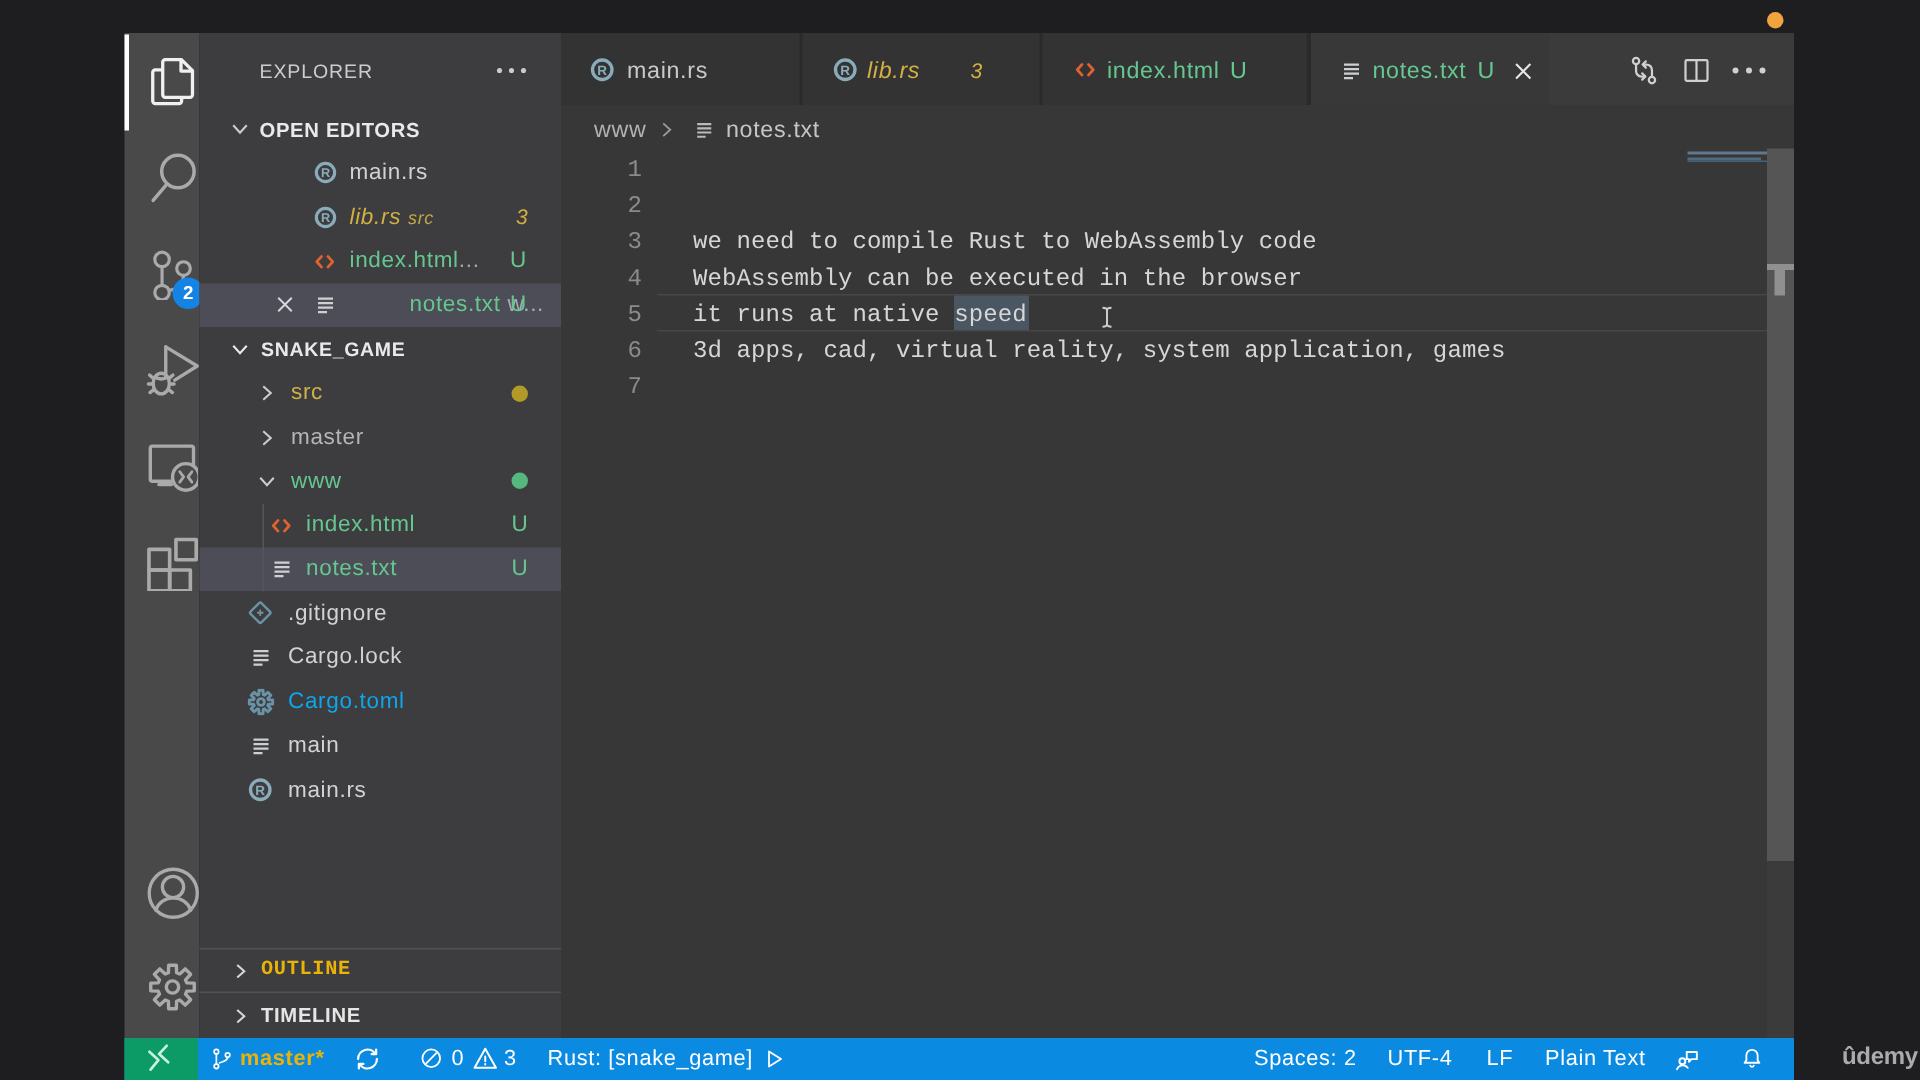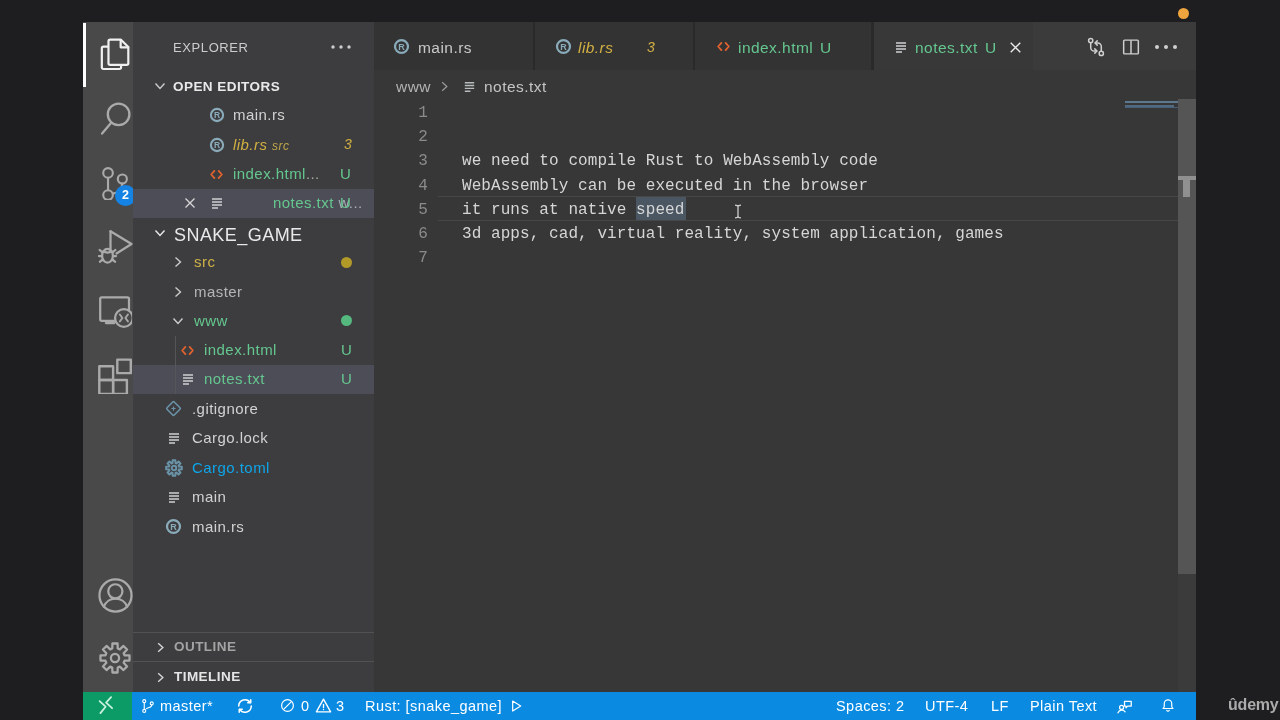--- a/index.html
+++ b/index.html
@@ -113,21 +113,21 @@
     </svg>
   <svg class="abs" style="left:209px;top:195px" width="16" height="16" viewBox="0 0 16 16" fill="none" stroke="#cdd0d2" stroke-width="1.5">
     <path d="M3 4h10M3 7h10M3 10h10M3 13h6"></path>
   </svg>
   <div class="row" style="left:233px;top:194px;font-size:15px;color:#65c78f;margin-left:40px;">notes.txt <span style="color:#a6adb3;">w...</span></div>
   <div class="row" style="left:340px;top:194px;font-size:15px;color:#65c78f;">U</div>
 
   <svg class="abs" style="left:152px;top:225px" width="16" height="16" viewBox="0 0 16 16" fill="none" stroke="#e9e9e9" stroke-width="1.4">
       <path d="M3.5 5.5L8 10.5l4.5-5"></path>
     </svg>
-  <div class="row" style="left:174px;top:225px;font-size:18px;font-weight:normal;color:#e9e9e9;">SNAKE_GAME</div>
+  <div class="row" style="left:174px;top:225px;font-size:13px;font-weight:bold;color:#e9e9e9;">SNAKE_GAME</div>
 
   <svg class="abs" style="left:170px;top:254px" width="16" height="16" viewBox="0 0 16 16" fill="none" stroke="#cccccc" stroke-width="1.4">
       <path d="M5.5 3.5l5 4.5-5 4.5"></path>
     </svg>
   <div class="row" style="left:194px;top:253px;font-size:15px;color:#cdb247;">src</div>
   <div class="abs" style="left:341px;top:257px;width:11px;height:11px;border-radius:50%;background:#b29a28;"></div>
 
   <svg class="abs" style="left:170px;top:284px" width="16" height="16" viewBox="0 0 16 16" fill="none" stroke="#cccccc" stroke-width="1.4">
       <path d="M5.5 3.5l5 4.5-5 4.5"></path>
     </svg>
@@ -178,21 +178,21 @@
   <svg class="abs" style="left:165px;top:518px" width="17" height="17" viewBox="0 0 16 16">
     <circle cx="8" cy="8" r="6.1" fill="none" stroke="#8aabba" stroke-width="2.1"></circle>
     <text x="8" y="11" font-size="8.5" font-weight="bold" fill="#8aabba" text-anchor="middle" font-family="Liberation Sans">R</text>
   </svg>
   <div class="row" style="left:192px;top:518px;font-size:15px;color:#d2d2d2;">main.rs</div>
 
   <div class="abs" style="left:133px;top:632px;width:241px;height:1px;background:#525252;"></div>
   <svg class="abs" style="left:153px;top:640px" width="15" height="15" viewBox="0 0 16 16" fill="none" stroke="#d5d5d5" stroke-width="1.5">
       <path d="M5.5 3.5l5 4.5-5 4.5"></path>
     </svg>
-  <div class="row" style="left:174px;top:639px;font-size:13.5px;font-weight:bold;color:#a3a3a3;">OUTLINE</div>
+  <div class="row" style="left:174px;top:639px;font-size:13.5px;font-weight:bold;color:#eab308;font-family:Liberation Mono, monospace;">OUTLINE</div>
   <div class="abs" style="left:133px;top:661px;width:241px;height:1px;background:#525252;"></div>
   <svg class="abs" style="left:153px;top:670px" width="15" height="15" viewBox="0 0 16 16" fill="none" stroke="#d5d5d5" stroke-width="1.5">
       <path d="M5.5 3.5l5 4.5-5 4.5"></path>
     </svg>
   <div class="row" style="left:174px;top:669px;font-size:13.5px;font-weight:bold;color:#e5e5e5;">TIMELINE</div>
 
   <div class="abs" style="left:374px;top:22px;width:822px;height:48px;background:#3b3b3c;"></div>
 
   <div class="abs" style="left:374px;top:22px;width:497px;height:48px;background:#333334;"></div>
   <div class="abs" style="left:533px;top:22px;width:1.5px;height:48px;background:#2a2a2b;"></div>
@@ -292,21 +292,21 @@
     <path d="M4.6 6.2l6 5.5-5.2 6.4"></path>
     <path d="M16.1 2.2l-5 5.4 6 5.6"></path>
   </svg>
 
   <svg class="abs" style="left:139px;top:697px" width="18" height="18" viewBox="0 0 24 24" fill="none" stroke="#ffffff" stroke-width="1.5" stroke-linecap="round">
     <circle cx="7" cy="5.5" r="2"></circle>
     <circle cx="7" cy="18.5" r="2"></circle>
     <circle cx="17" cy="8.5" r="2"></circle>
     <path d="M7 7.5v9M17 10.5c0 3.8-4.5 3.4-7.2 5"></path>
   </svg>
-  <div class="row" style="left:160px;top:698px;font-size:14.5px;color:#ffffff;">master*</div>
+  <div class="row" style="left:160px;top:698px;font-size:14.5px;color:#eab308;font-weight:bold;">master*</div>
 
   <svg class="abs" style="left:235px;top:696px" width="20" height="20" viewBox="0 0 24 24" fill="none" stroke="#ffffff" stroke-width="1.8" stroke-linecap="round" stroke-linejoin="round">
     <path d="M19.5 12a7.5 7.5 0 0 1-13.8 4.1"></path>
     <path d="M4.5 12a7.5 7.5 0 0 1 13.8-4.1"></path>
     <path d="M18.9 4.5v3.6h-3.6"></path>
     <path d="M5.1 19.5v-3.6h3.6"></path>
   </svg>
 
   <svg class="abs" style="left:279px;top:697px" width="17" height="17" viewBox="0 0 24 24" fill="none" stroke="#ffffff" stroke-width="1.7">
     <circle cx="12" cy="12" r="8.3"></circle>

